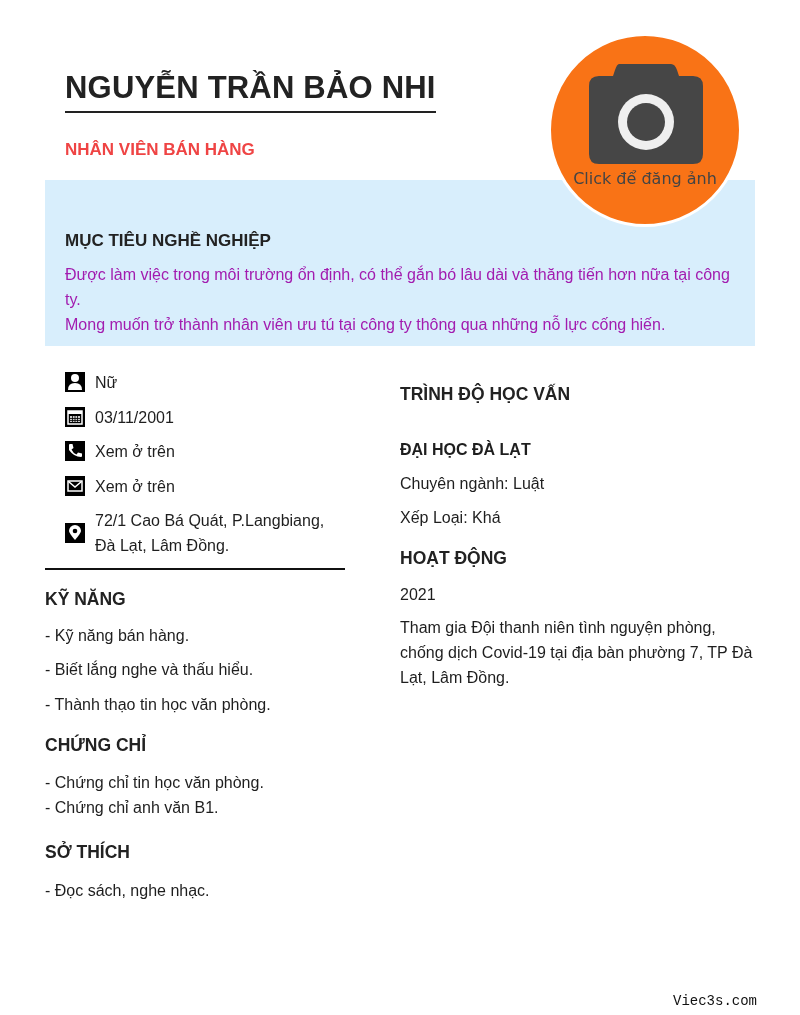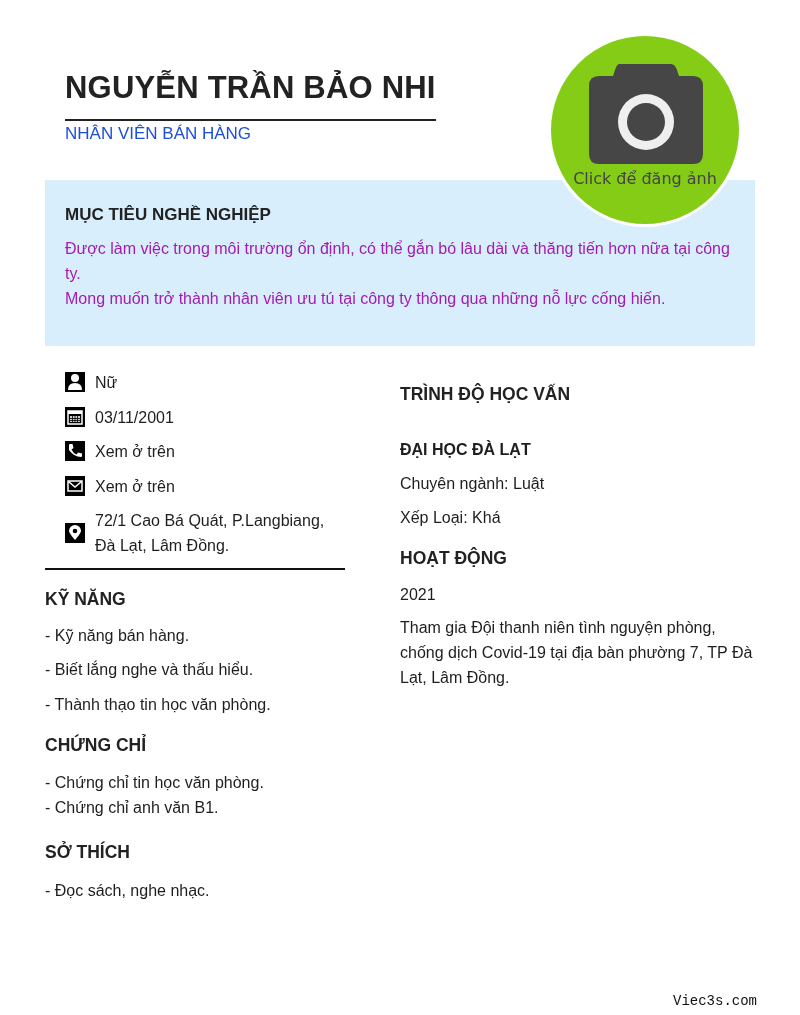--- a/index.html
+++ b/index.html
@@ -1,27 +1,27 @@
 <!DOCTYPE html>
 <html><head>
 <meta charset="utf-8">
 <style>
   * { box-sizing: border-box; margin: 0; padding: 0; }
   html, body { width: 800px; height: 1015px; background: #ffffff; overflow: hidden; }
   body { position: relative; font-family: "Liberation Sans", "DejaVu Sans", sans-serif; color: #1e1e1e; }
 
   .header { position: absolute; left: 65px; top: 68px; }
-  .name { font-size: 31px; font-weight: bold; color: #222; letter-spacing: 0.2px; line-height: 40px; padding-bottom: 11px; border-bottom: 2px solid #222; display: inline-block; white-space: nowrap; }
-  .title { font-size: 17px; color: #1d4ed8; margin-top: 2px; line-height: 22px; }
+  .name { font-size: 31px; font-weight: bold; color: #222; letter-spacing: 0.2px; line-height: 40px; padding-bottom: 3px; border-bottom: 2px solid #222; display: inline-block; white-space: nowrap; }
+  .title { font-size: 17px; color: #ef4444; margin-top: 26px; line-height: 22px; font-weight: bold; }
 
-  .objective { position: absolute; left: 45px; top: 180px; width: 710px; height: 166px; background: #d8eefc; padding: 24px 20px 0 20px; }
+  .objective { position: absolute; left: 45px; top: 180px; width: 710px; height: 166px; background: #d8eefc; padding: 50px 20px 0 20px; }
   .objective h2 { font-size: 17px; font-weight: bold; color: #222; line-height: 22px; margin-bottom: 10px; }
   .objective p { font-size: 16px; line-height: 25px; color: #a21caf; }
 
-  .avatar { position: absolute; left: 548px; top: 33px; width: 194px; height: 194px; border-radius: 50%; background: #84cc16; border: 3px solid #ffffff; z-index: 2; cursor: pointer; }
+  .avatar { position: absolute; left: 548px; top: 33px; width: 194px; height: 194px; border-radius: 50%; background: #f97316; border: 3px solid #ffffff; z-index: 2; cursor: pointer; }
   .avatar svg { position: absolute; left: 38px; top: 28px; }
   .avatar .cap { position: absolute; left: 0; width: 100%; top: 133px; text-align: center; font-size: 16px; color: #444; font-family: "DejaVu Sans", sans-serif; }
 
   .left { position: absolute; left: 45px; top: 370px; width: 300px; }
   .info-row { display: flex; align-items: flex-start; font-size: 16px; line-height: 25px; margin-bottom: 9.5px; padding-left: 20px; }
   .info-row .ic { width: 20px; height: 20px; background: #000; margin-right: 10px; flex: none; margin-top: 2px; display: flex; align-items: center; justify-content: center; }
   .info-row.addr .ic { margin-top: 15px; }
   .divider { height: 2px; background: #111; margin-top: 2px; width: 300px; }
 
   .sec-title { font-size: 17.5px; font-weight: bold; color: #222; line-height: 22px; }

